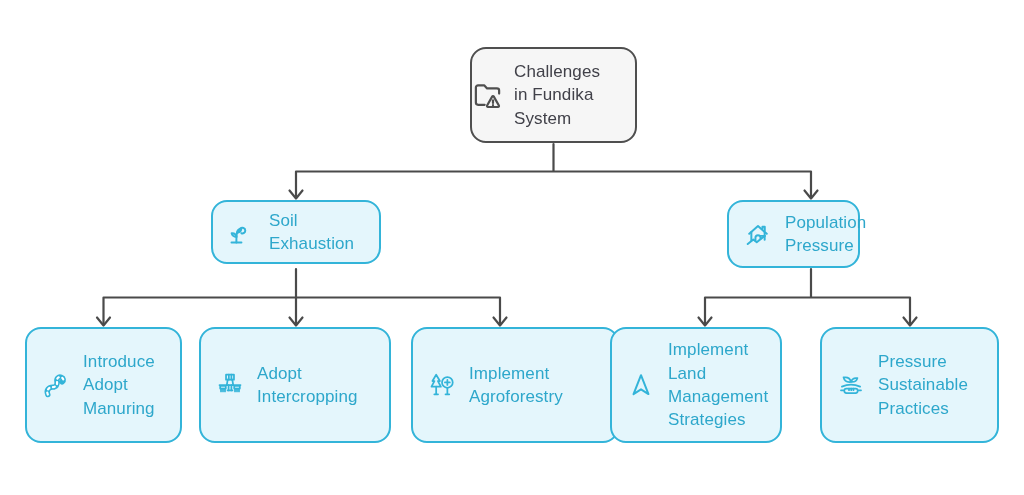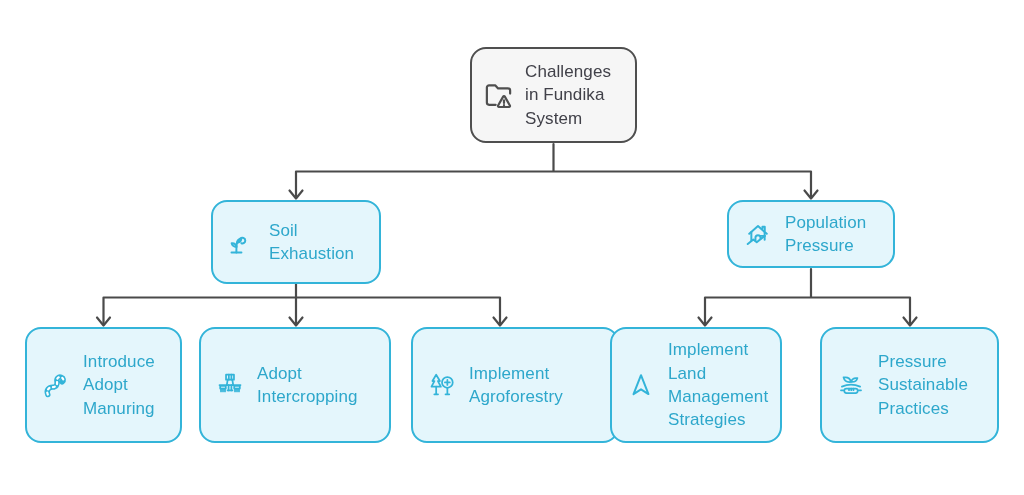--- a/index.html
+++ b/index.html
@@ -19,27 +19,27 @@
 
   .node{position:absolute;display:flex;align-items:center;gap:13px;
         border:2px solid var(--node-border);background:var(--node-fill);
         border-radius:16px;padding:8px 10px 8px 15px;color:var(--node-text);}
   .node .label{font-size:17px;line-height:1.38;letter-spacing:.1px}
   .node .icon{flex:0 0 auto;display:flex;color:var(--node-border)}
   .node .icon svg{width:28px;height:28px}
 
   .node-root{left:470px;top:47px;width:167px;height:96px;
              background:var(--root-fill);border-color:var(--root-border);color:var(--root-text);
-             padding-left:11px;gap:11px}
+             padding-left:0;gap:11px}
   .node-root .icon{color:var(--root-border)}
   .node-root .icon svg{width:31px;height:31px}
   .node-root .label{max-width:98px}
 
-  .node-b1{left:211px;top:200px;width:170px;height:84px}
-  .node-b2{left:727px;top:200px;width:168px;height:68px}
+  .node-b1{left:211px;top:200px;width:170px;height:64px}
+  .node-b2{left:727px;top:200px;width:133px;height:68px}
 
   .node-c1{left:25px;top:327px;width:157px;height:116px}
   .node-c2{left:199px;top:327px;width:192px;height:116px}
   .node-c3{left:411px;top:327px;width:208px;height:116px}
   .node-c4{left:610px;top:327px;width:172px;height:116px}
   .node-c5{left:820px;top:327px;width:179px;height:116px}
   .node-c4 .label{max-width:110px}
 </style>
 </head>
 <body>

